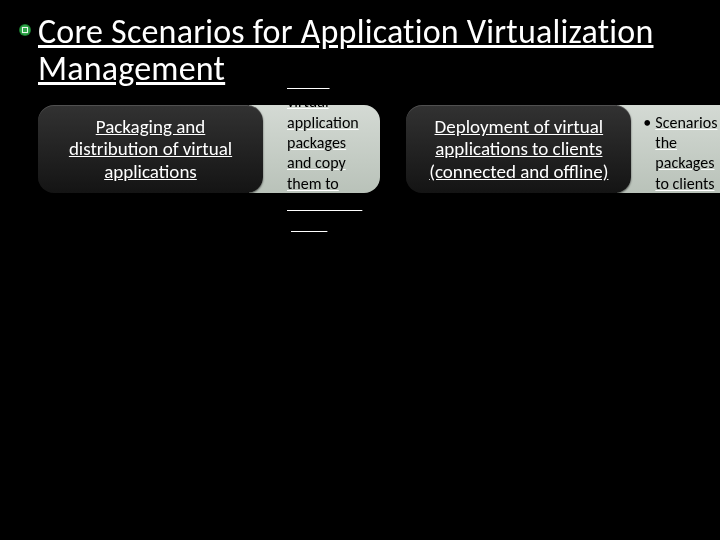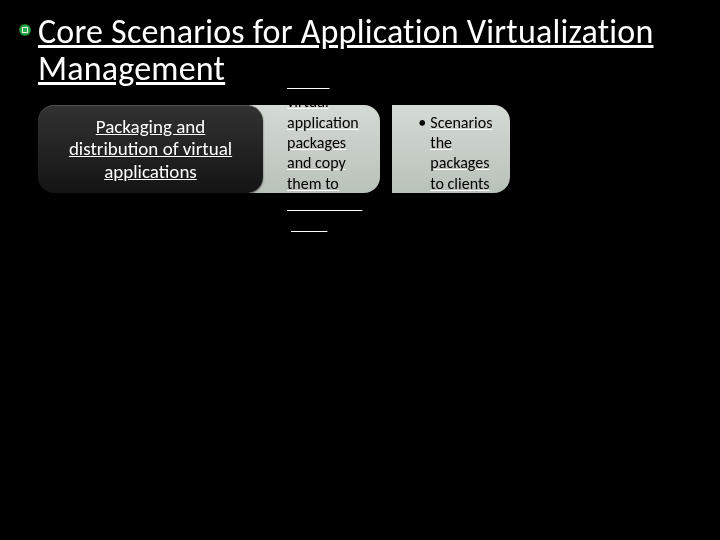--- a/index.html
+++ b/index.html
@@ -110,20 +110,21 @@
   <div class="rows">
 
     <div class="row">
       <div class="row-left">Packaging and distribution of virtual applications</div>
       <div class="row-right">
         <div class="bullet">Create virtual application packages and copy them to distribution points</div>
       </div>
     </div>
 
     <div class="row">
+      <div class="row-left">Deployment of virtual applications to clients (connected and offline)</div>
       <div class="row-right">
         <div class="bullet">Scenarios the packages to clients</div>
       </div>
     </div>
 
     <div class="row">
     </div>
 
     <div class="row">
     </div>

